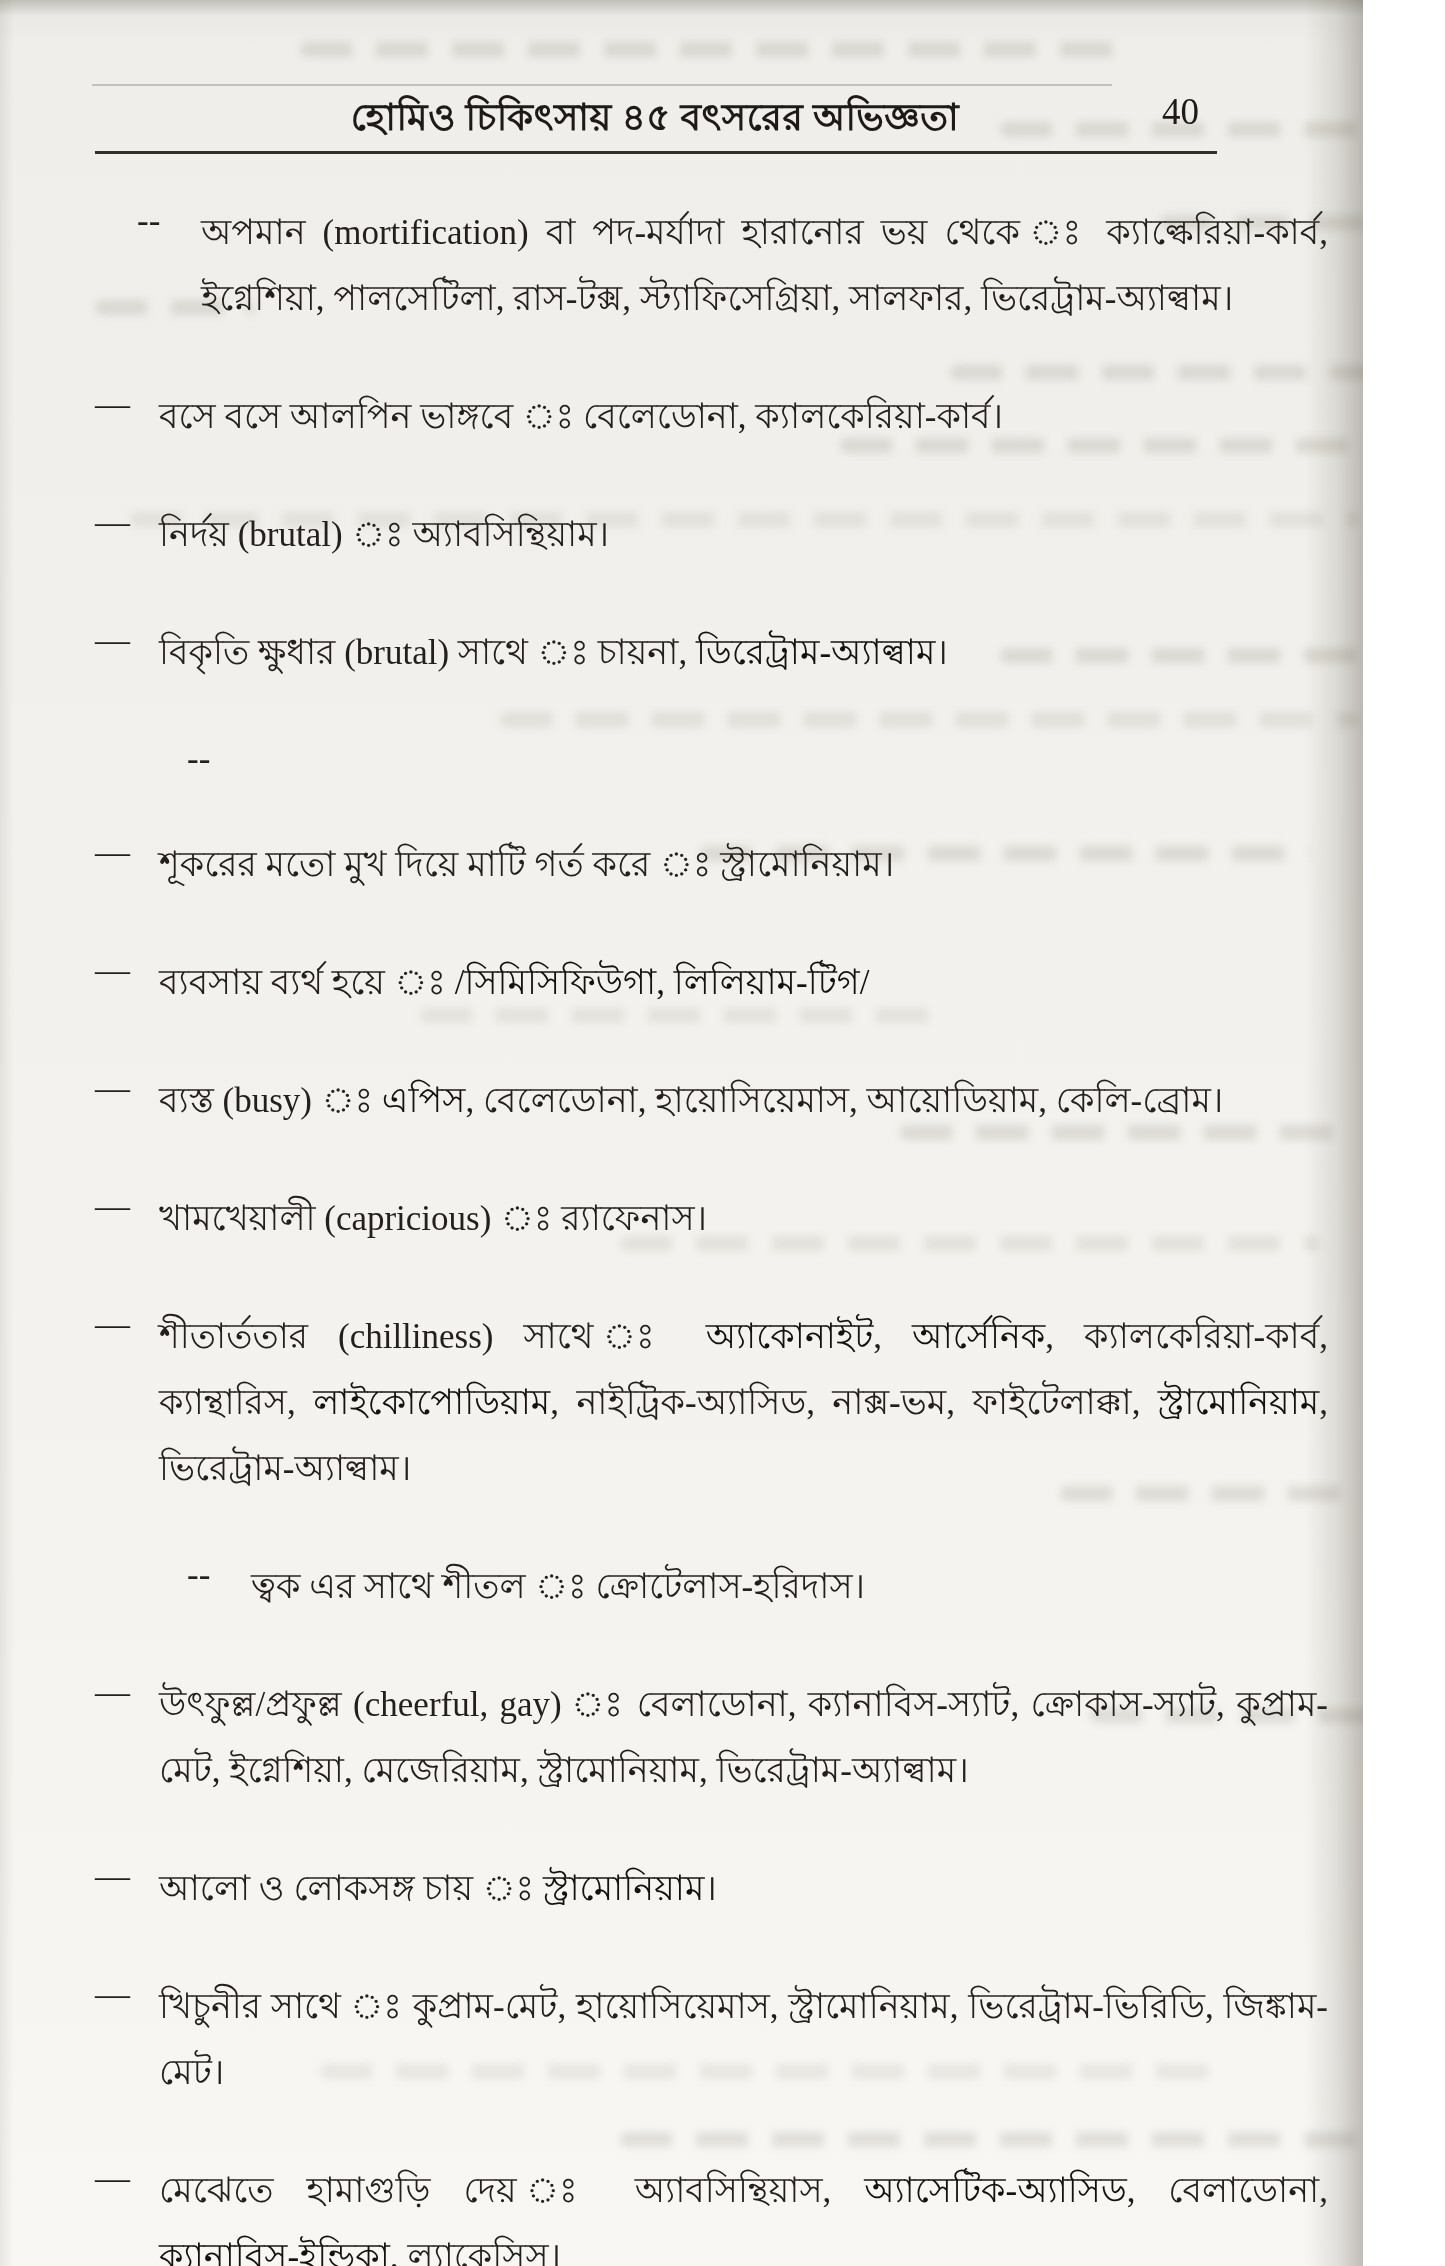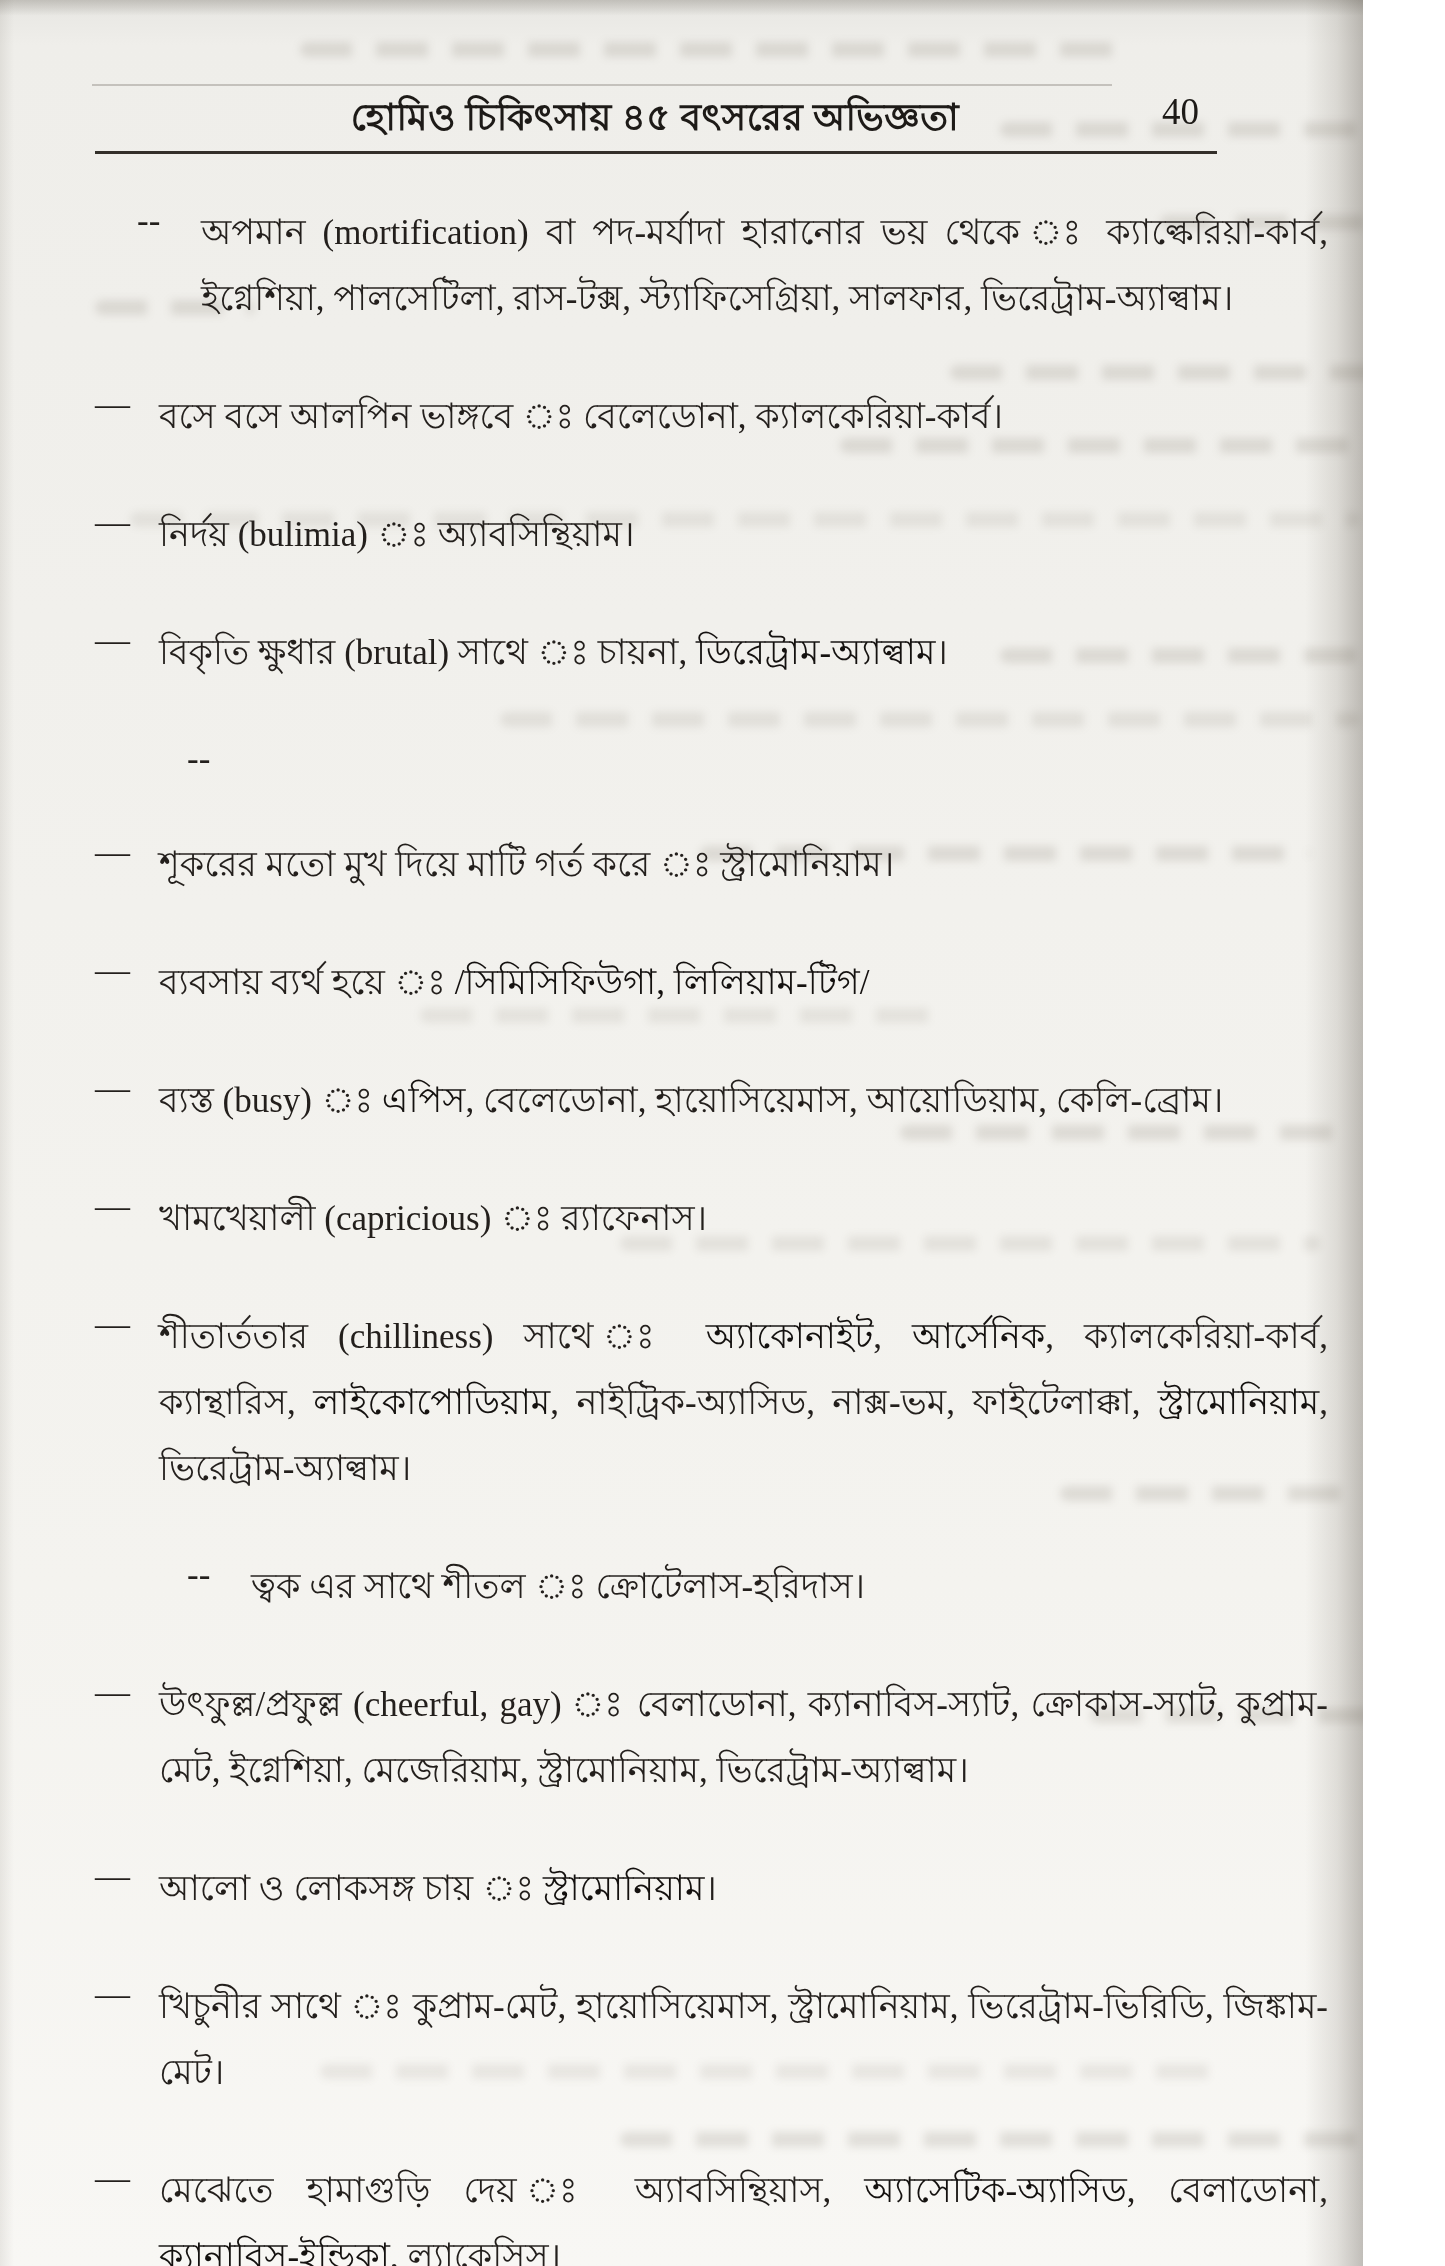--- a/index.html
+++ b/index.html
@@ -76,21 +76,21 @@
       <p class="txt"><span>অপমান (mortification) বা পদ-মর্যাদা হারানোর ভয় থেকে ঃ ক্যাল্কেরিয়া-কার্ব, ইগ্নেশিয়া, পালসেটিলা, রাস-টক্স, স্ট্যাফিসেগ্রিয়া, সালফার, ভিরেট্রাম-অ্যাল্বাম।</span></p>
     </div>
 
     <div class="item">
       <span class="dash">—</span>
       <p class="txt"><span>বসে বসে আলপিন ভাঙ্গবে ঃ বেলেডোনা, ক্যালকেরিয়া-কার্ব।</span></p>
     </div>
 
     <div class="item">
       <span class="dash">—</span>
-      <p class="txt"><span>নির্দয় (bulimia) ঃ অ্যাবসিন্থিয়াম।</span></p>
+      <p class="txt"><span>নির্দয় (brutal) ঃ অ্যাবসিন্থিয়াম।</span></p>
     </div>
 
     <div class="item">
       <span class="dash">—</span>
       <p class="txt"><span>বিকৃতি ক্ষুধার (brutal) সাথে ঃ চায়না, </span><span class="b">ডিরেট্রাম-অ্যাল্বাম</span><span>।</span></p>
     </div>
 
     <div class="item lvl2">
       <span class="dash">--</span>
     </div>

